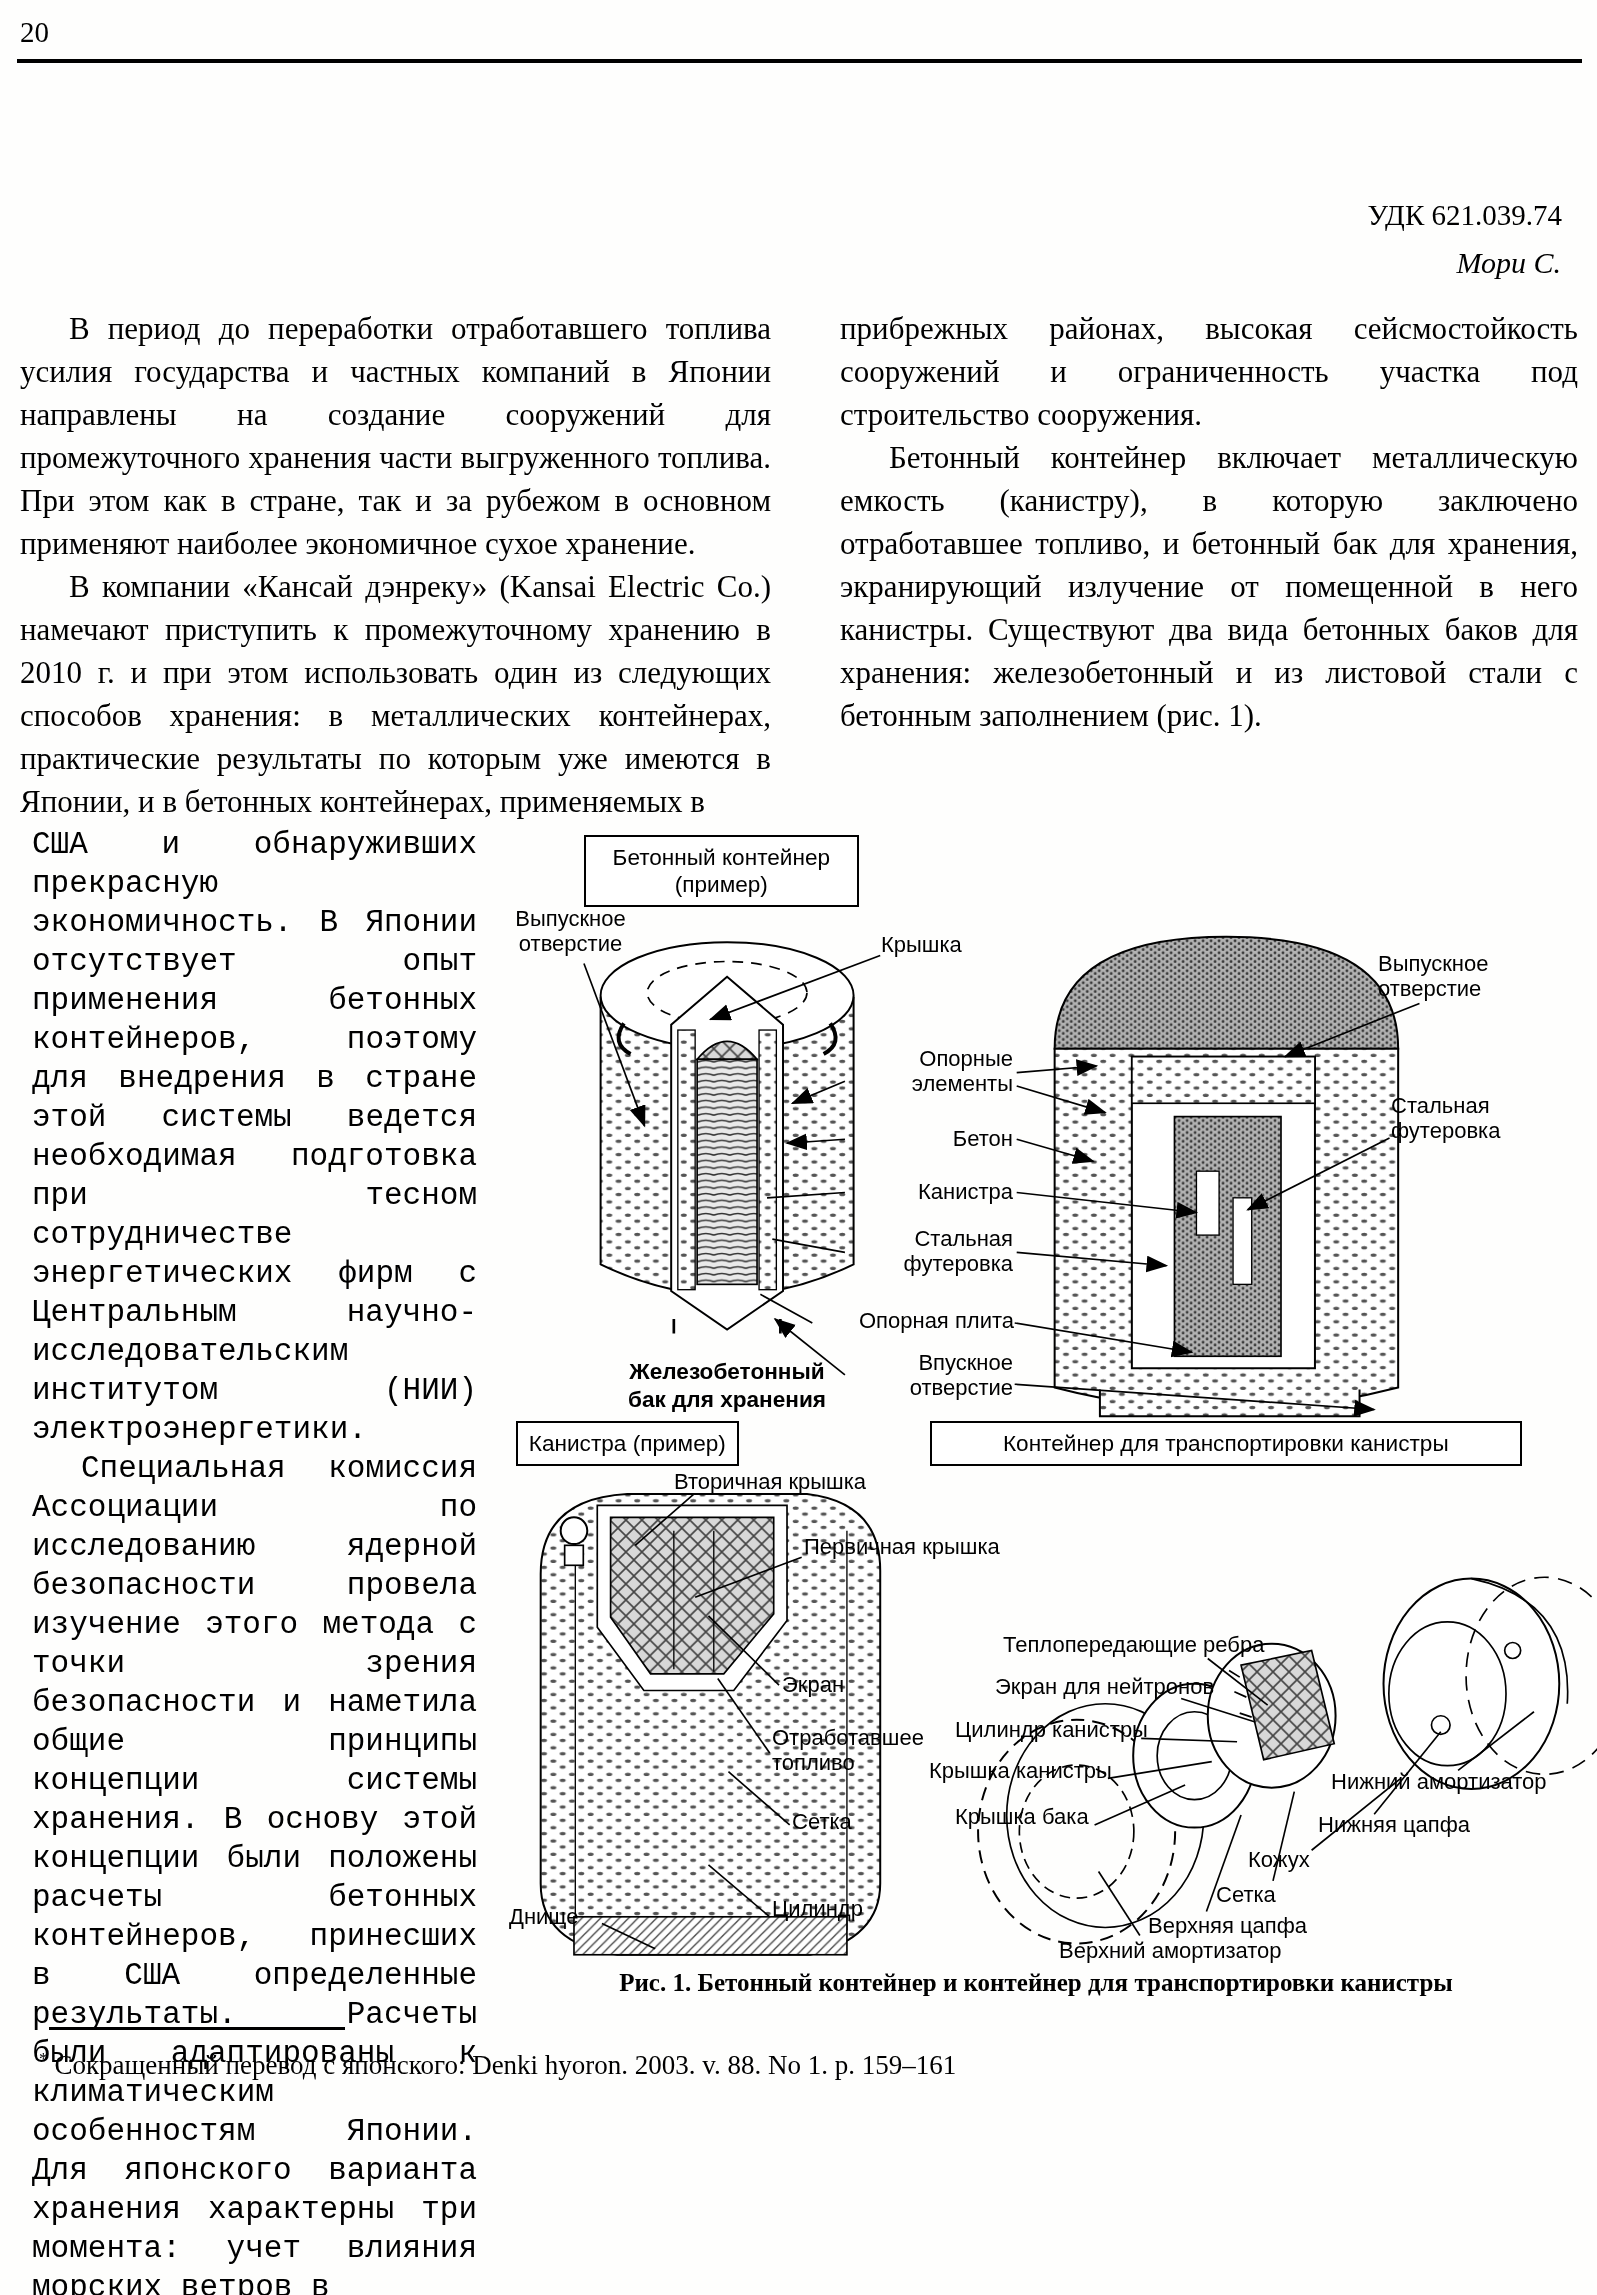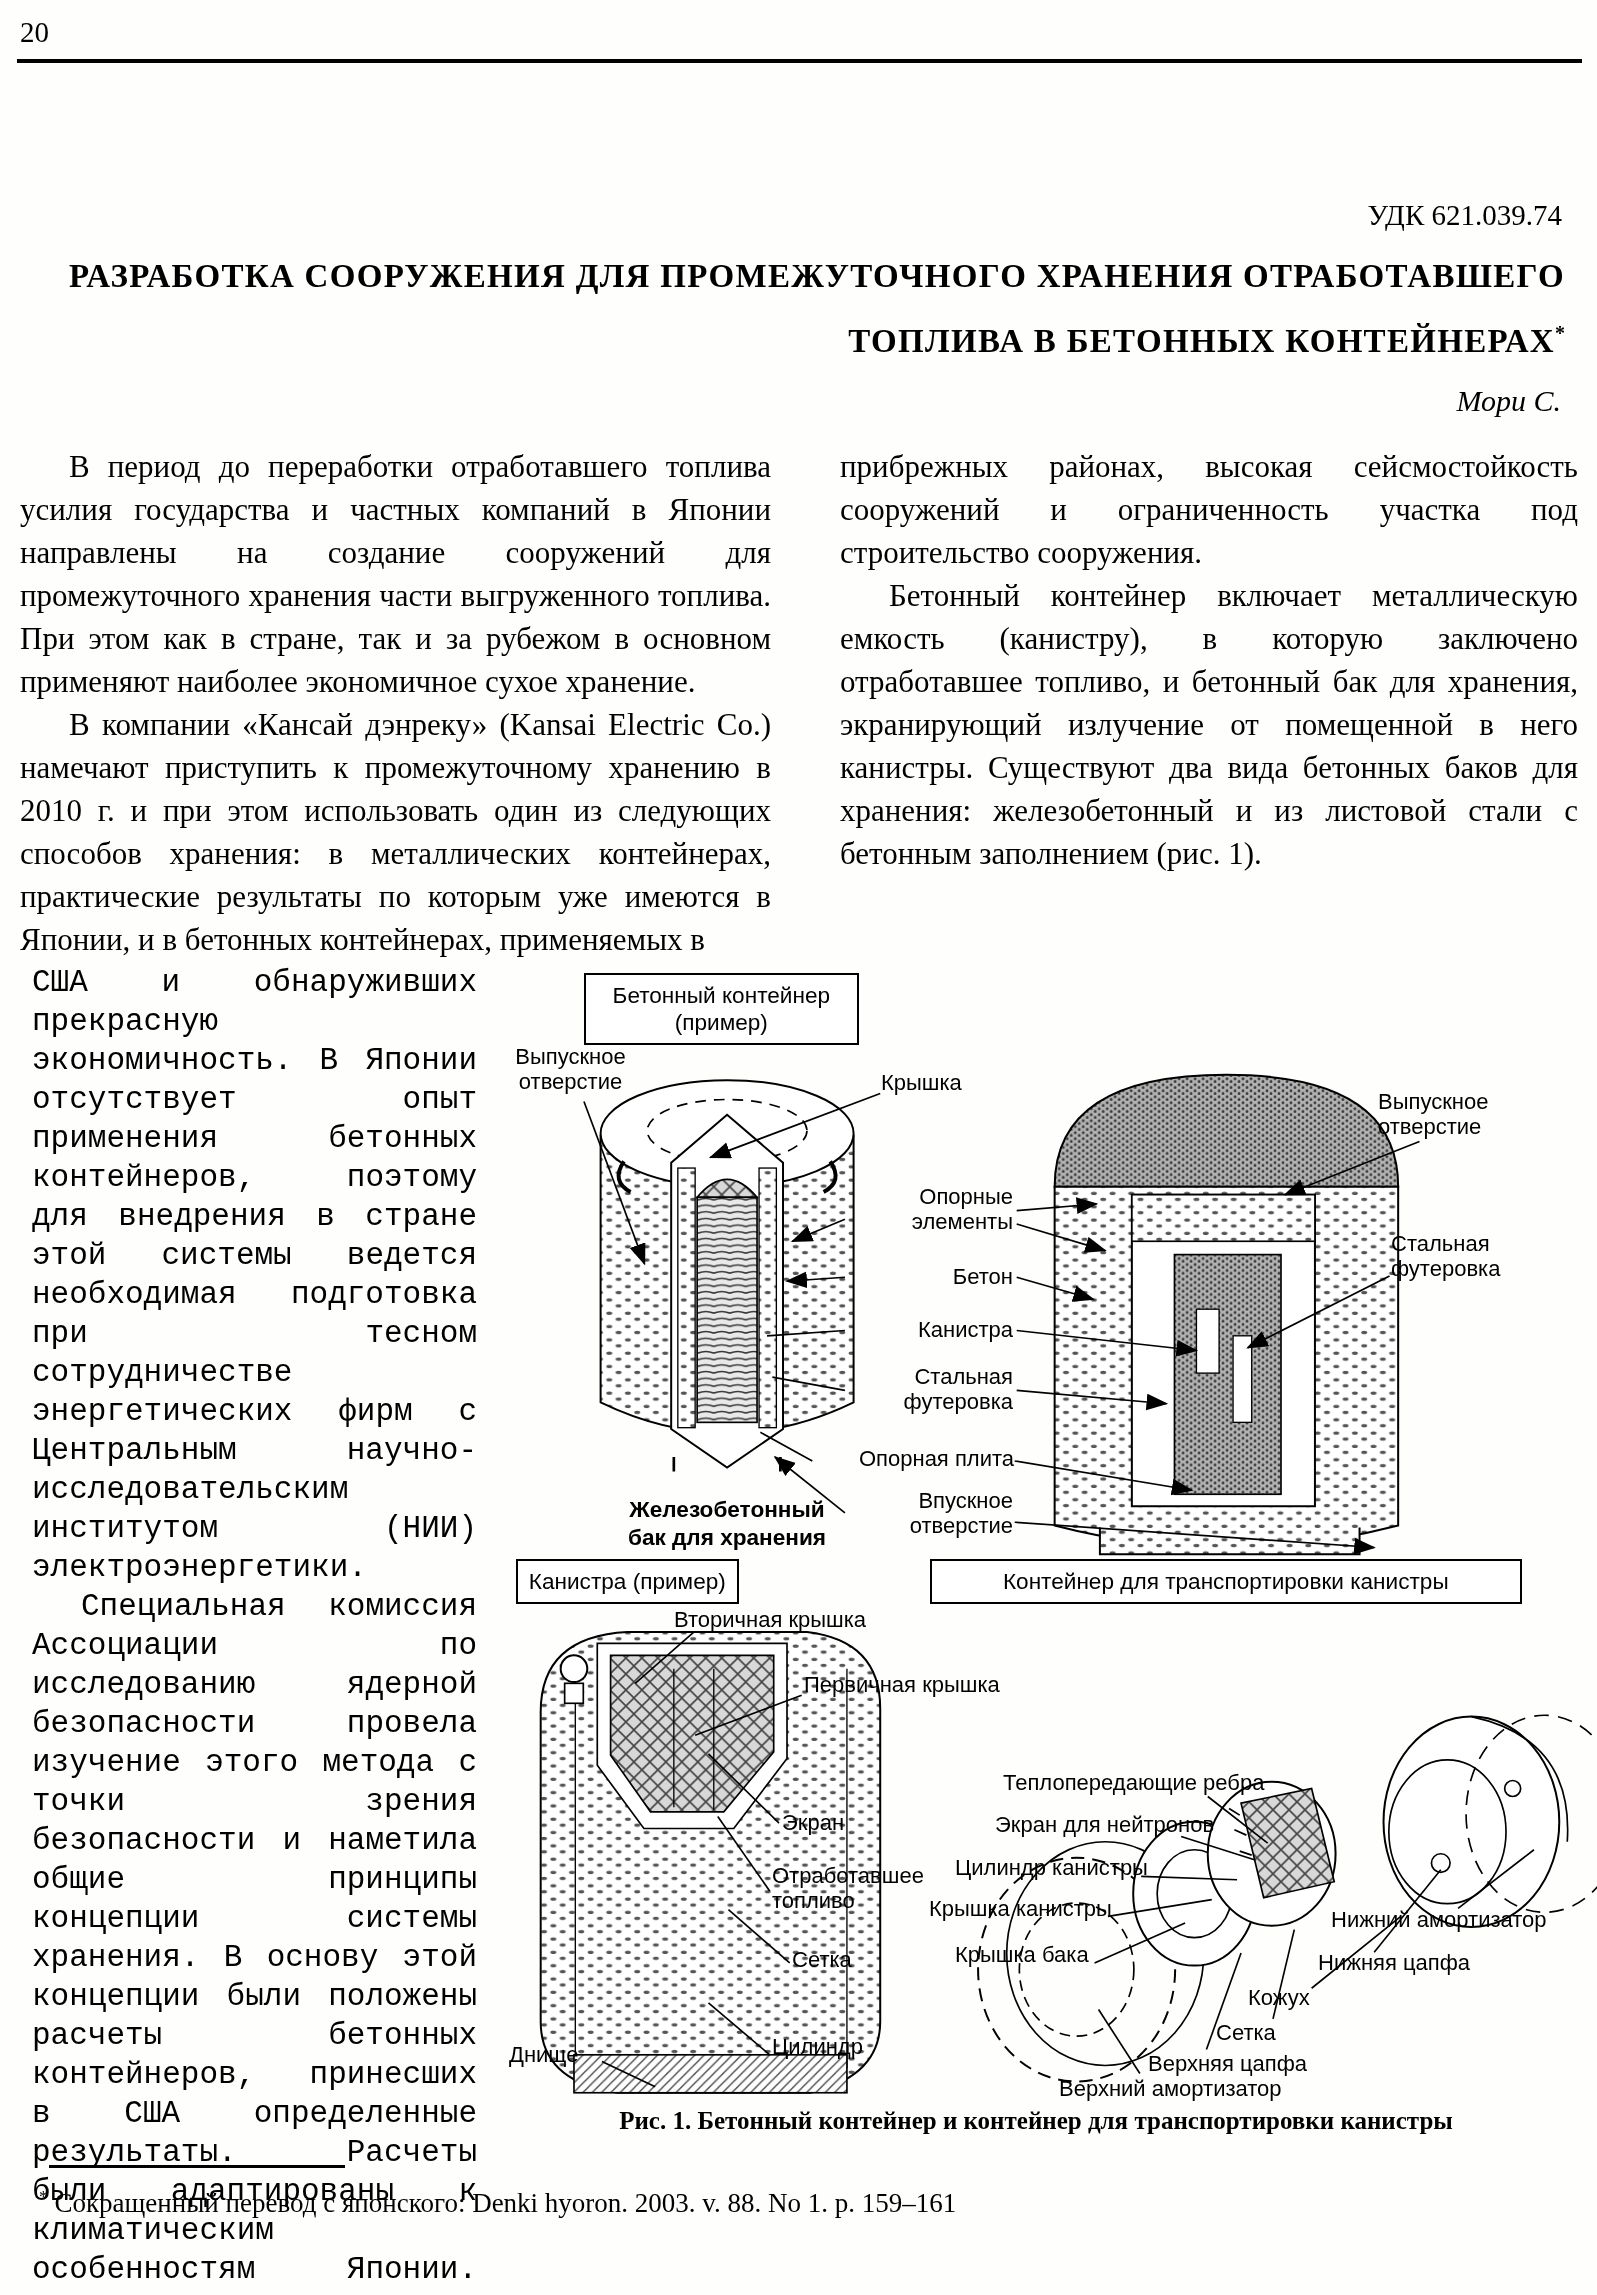--- a/index.html
+++ b/index.html
@@ -44,24 +44,20 @@
 <body>
 
 <div class="page">
 
   <div class="hdr">
     <span>20</span>
   </div>
   <div class="hdr-rule"></div>
 
   <div class="udk">УДК 621.039.74</div>
-  <div class="title">
-    <span>РАЗРАБОТКА СООРУЖЕНИЯ ДЛЯ ПРОМЕЖУТОЧНОГО ХРАНЕНИЯ ОТРАБОТАВШЕГО</span><br>
-    <span>ТОПЛИВА В БЕТОННЫХ КОНТЕЙНЕРАХ</span><sup>*</sup>
-  </div>
   <div class="author">Мори С.</div>
 
   <div class="cols">
     <div class="col-left">
       <p class="body ind">В период до переработки отработавшего топлива усилия государства и частных компаний в Японии направлены на создание сооружений для промежуточного хранения части выгруженного топлива. При этом как в стране, так и за рубежом в основном применяют наиболее экономичное сухое хранение.</p>
       <p class="body ind">В компании «Кансай дэнреку» (Kansai Electric Co.) намечают приступить к промежуточному хранению в 2010 г. и при этом использовать один из следующих способов хранения: в металлических контейнерах, практические результаты по которым уже имеются в Японии, и в бетонных контейнерах, применяемых в</p>
     </div>
     <div class="col-right">
       <p class="body">прибрежных районах, высокая сейсмостойкость сооружений и ограниченность участка под строительство сооружения.</p>
       <p class="body ind">Бетонный контейнер включает металлическую емкость (канистру), в которую заключено отработавшее топливо, и бетонный бак для хранения, экранирующий излучение от помещенной в него канистры. Существуют два вида бетонных баков для хранения: железобетонный и из листовой стали с бетонным заполнением (рис. 1).</p>

